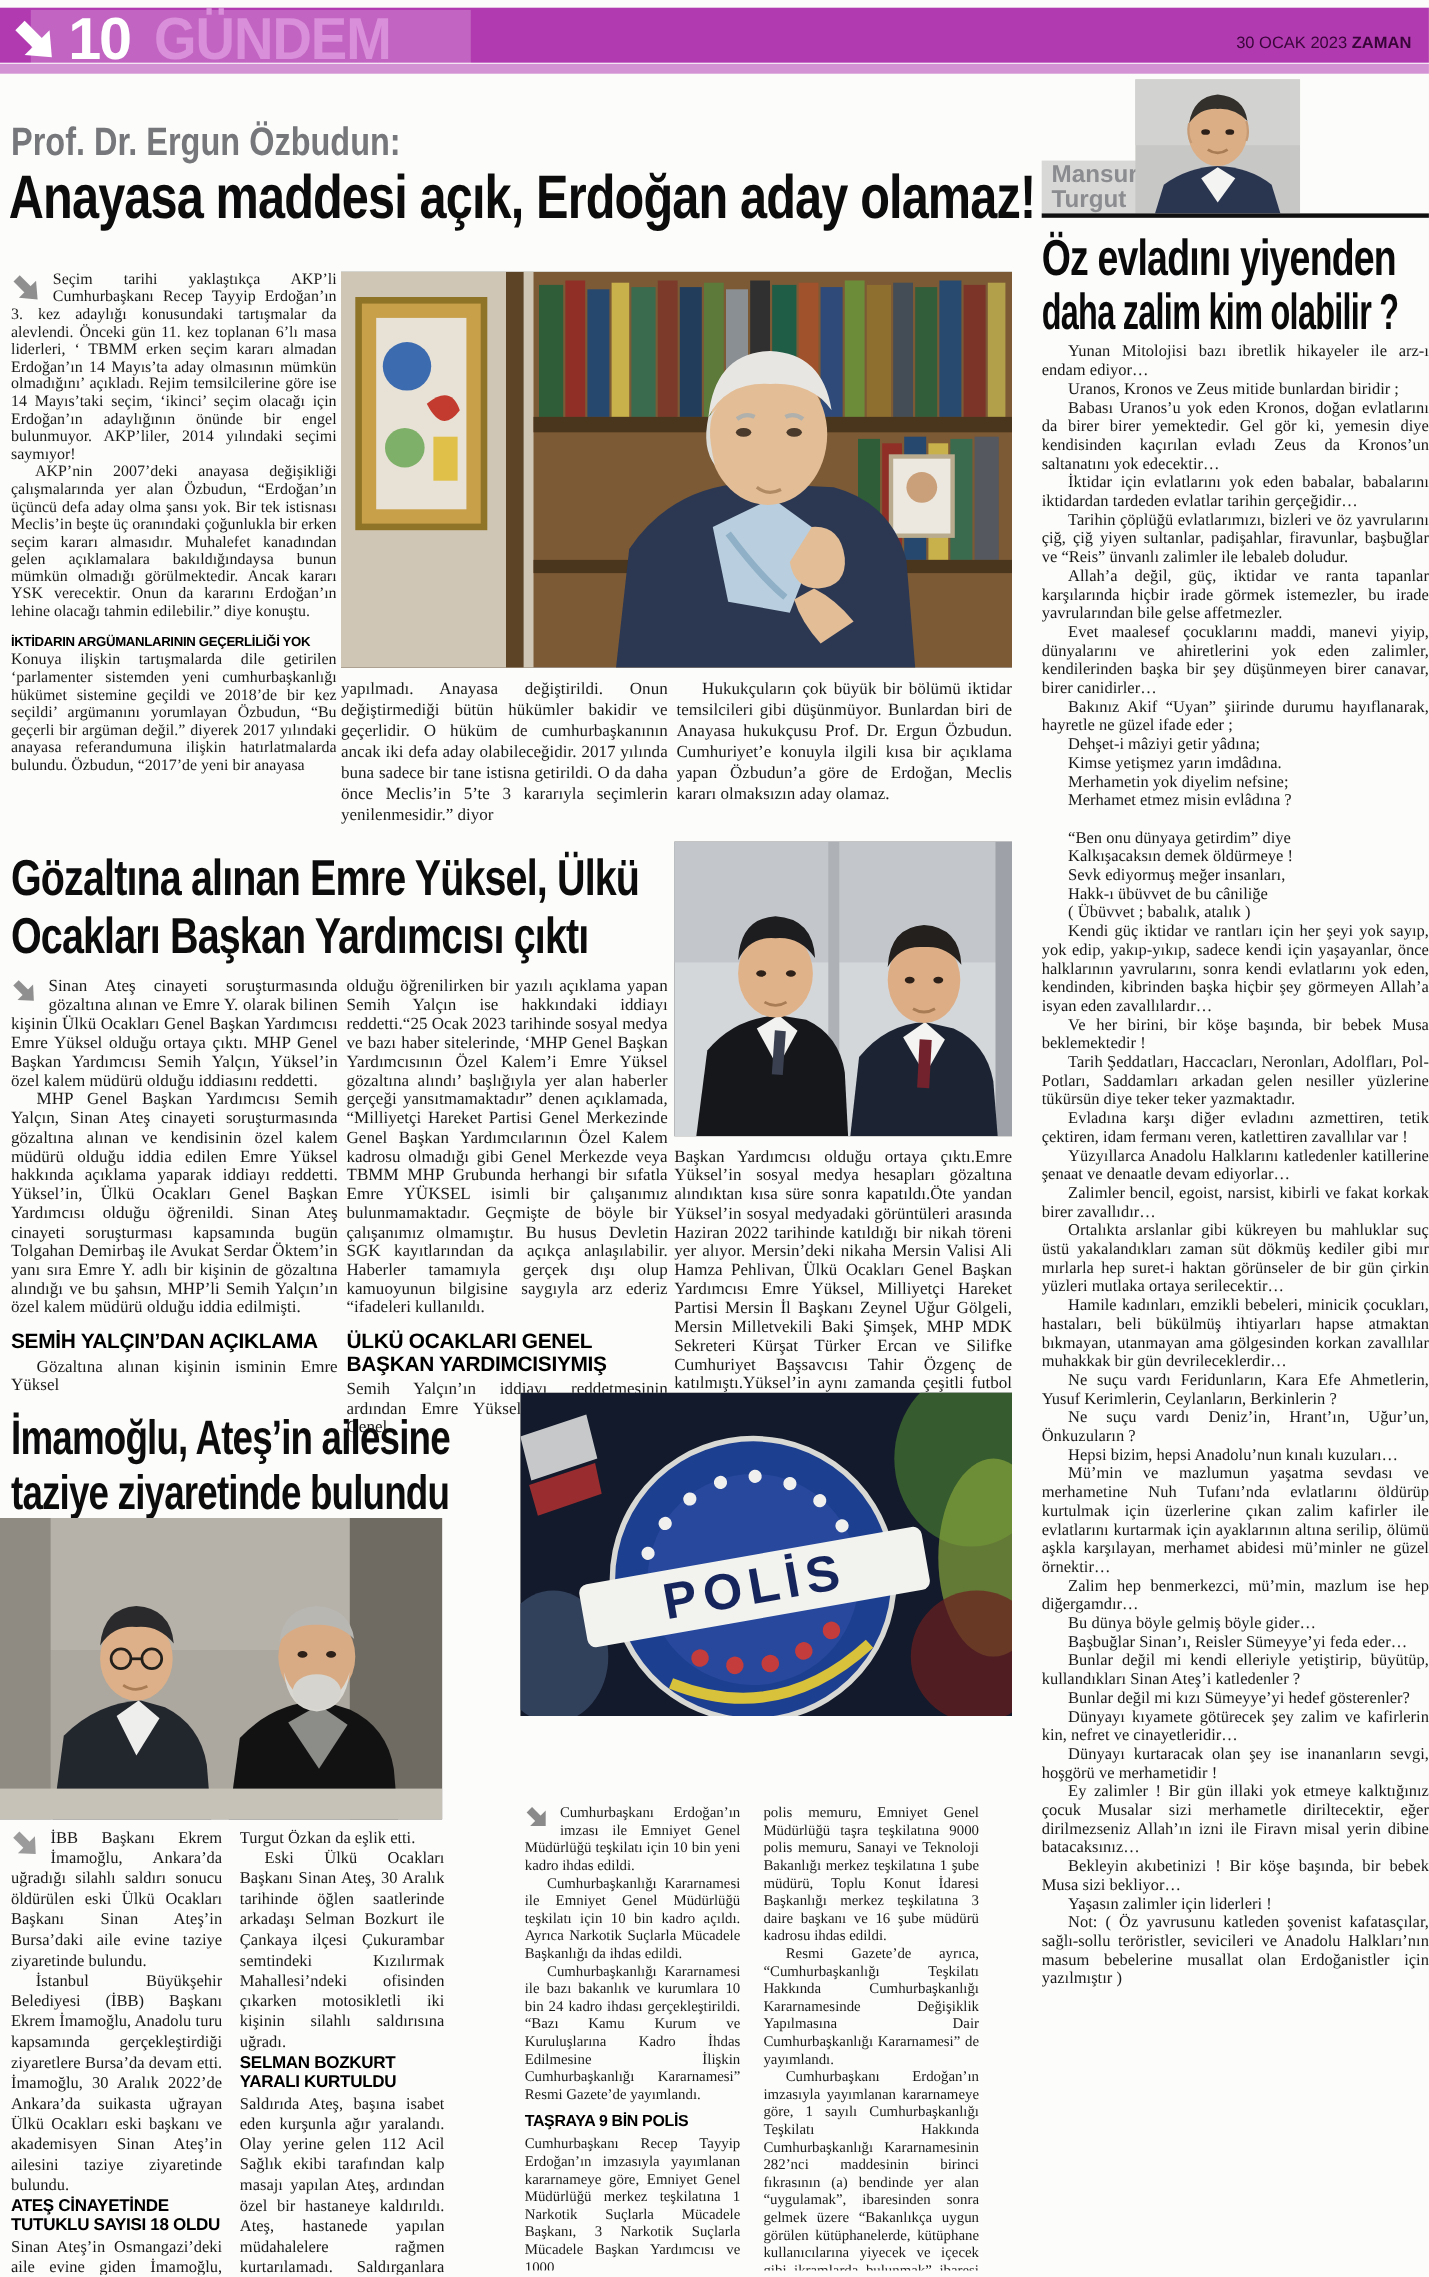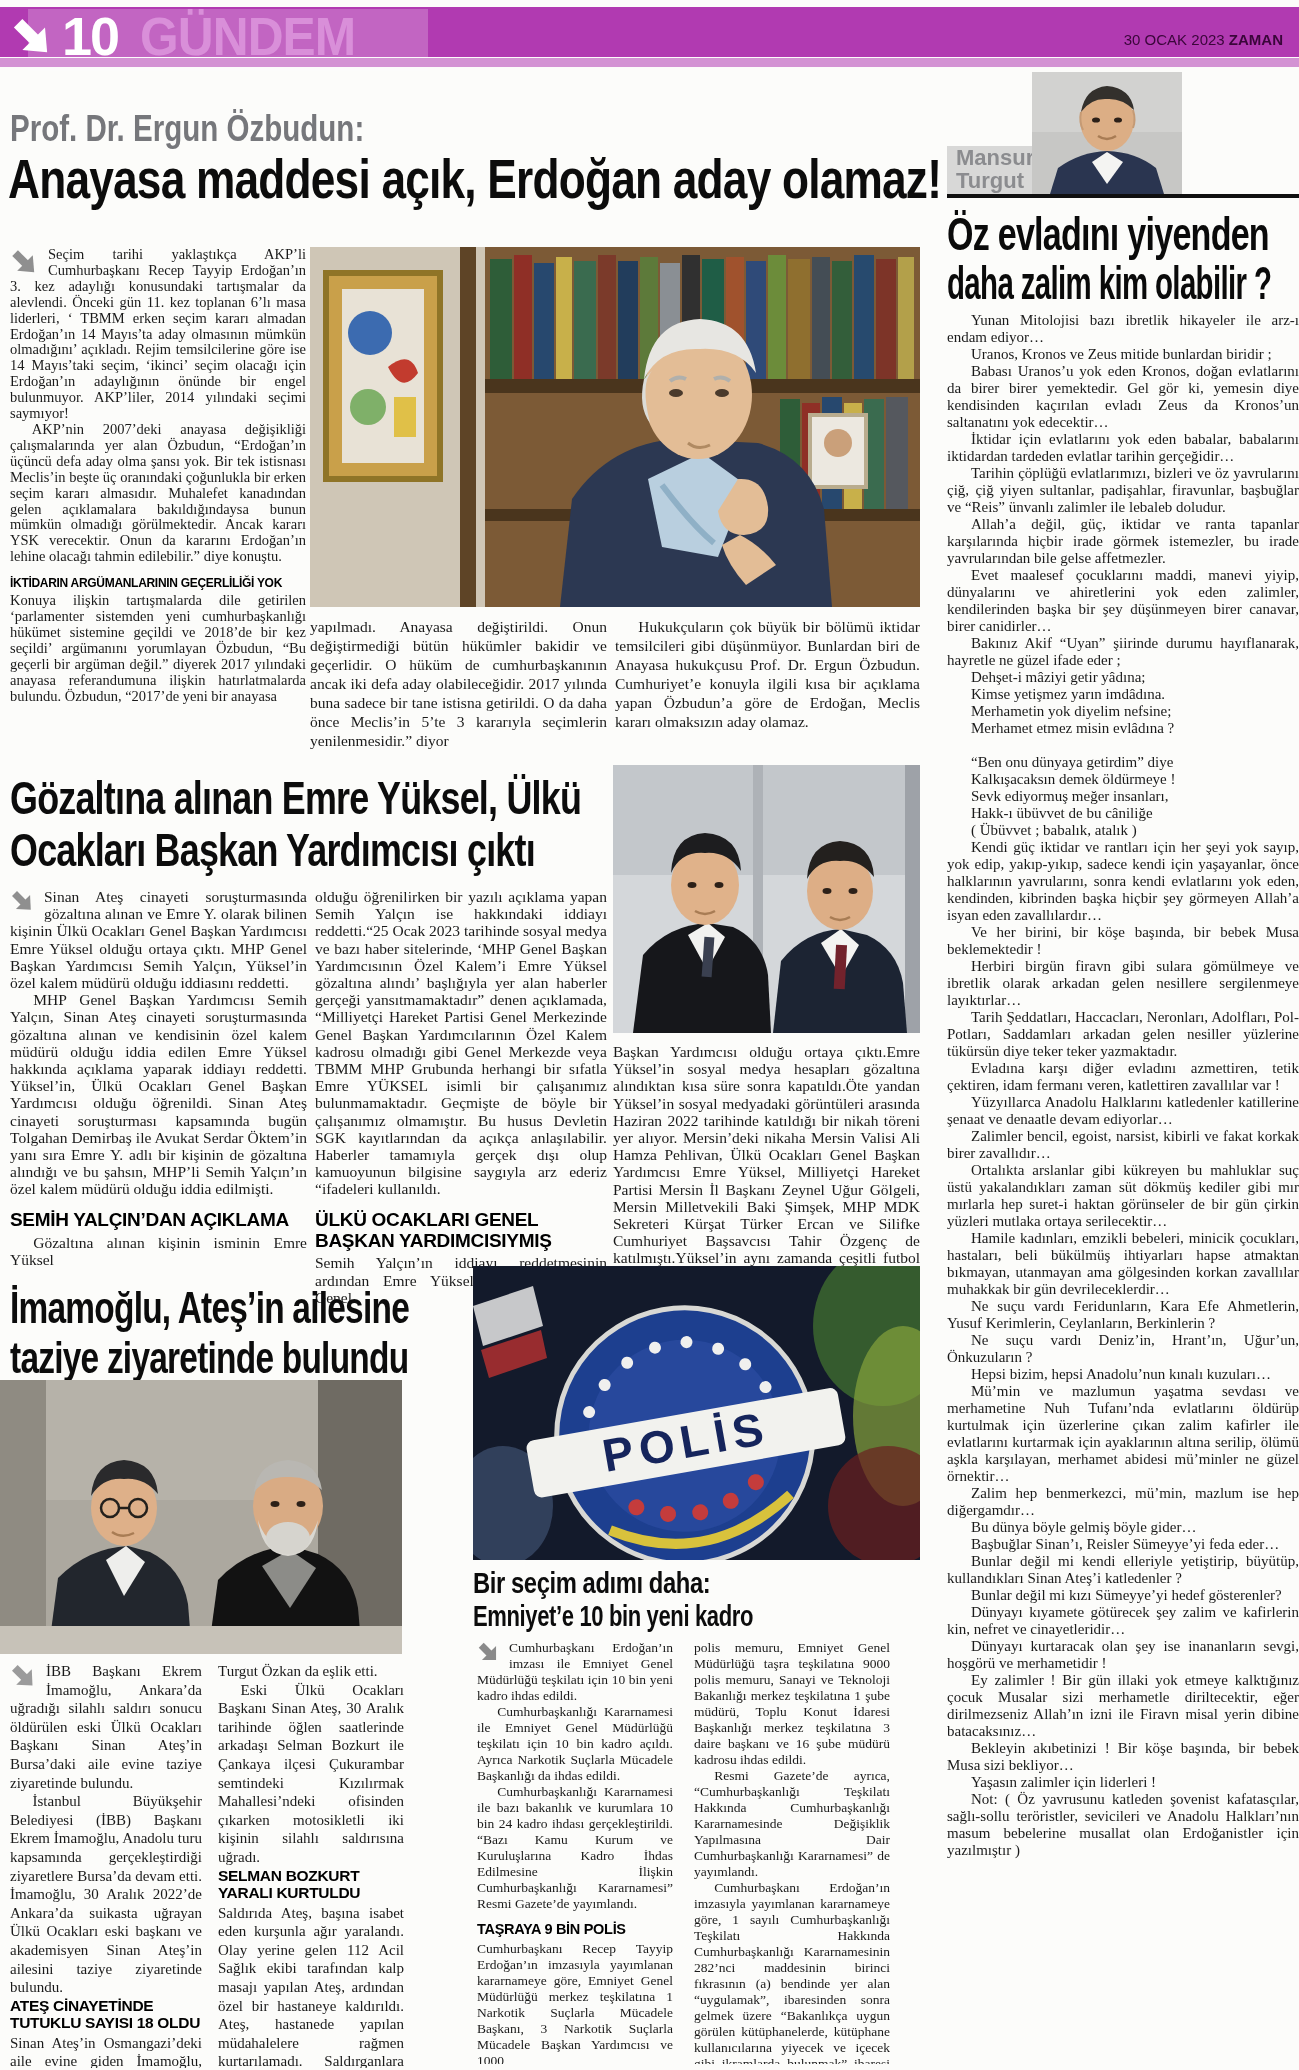--- a/index.html
+++ b/index.html
@@ -275,21 +275,20 @@
       <p>Merhametin yok diyelim nefsine;</p>
       <p>Merhamet etmez misin evlâdına ?</p>
       <p class="spacer"></p>
       <p>“Ben onu dünyaya getirdim” diye</p>
       <p>Kalkışacaksın demek öldürmeye !</p>
       <p>Sevk ediyormuş meğer insanları,</p>
       <p>Hakk-ı übüvvet de bu câniliğe</p>
       <p>( Übüvvet ; babalık, atalık )</p>
       <p>Kendi güç iktidar ve rantları için her şeyi yok sayıp, yok edip, yakıp-yıkıp, sadece kendi için yaşayanlar, önce halklarının yavrularını, sonra kendi evlatlarını yok eden, kendinden, kibrinden başka hiçbir şey görmeyen Allah’a isyan eden zavallılardır…</p>
       <p>Ve her birini, bir köşe başında, bir bebek Musa beklemektedir !</p>
-      <p>Herbiri birgün firavn gibi sulara gömülmeye ve ibretlik olarak arkadan gelen nesillere sergilenmeye layıktırlar…</p>
       <p>Tarih Şeddatları, Haccacları, Neronları, Adolfları, Pol-Potları, Saddamları arkadan gelen nesiller yüzlerine tükürsün diye teker teker yazmaktadır.</p>
       <p>Evladına karşı diğer evladını azmettiren, tetik çektiren, idam fermanı veren, katlettiren zavallılar var !</p>
       <p>Yüzyıllarca Anadolu Halklarını katledenler katillerine şenaat ve denaatle devam ediyorlar…</p>
       <p>Zalimler bencil, egoist, narsist, kibirli ve fakat korkak birer zavallıdır…</p>
       <p>Ortalıkta arslanlar gibi kükreyen bu mahluklar suç üstü yakalandıkları zaman süt dökmüş kediler gibi mır mırlarla hep suret-i haktan görünseler de bir gün çirkin yüzleri mutlaka ortaya serilecektir…</p>
       <p>Hamile kadınları, emzikli bebeleri, minicik çocukları, hastaları, beli bükülmüş ihtiyarları hapse atmaktan bıkmayan, utanmayan ama gölgesinden korkan zavallılar muhakkak bir gün devrileceklerdir…</p>
       <p>Ne suçu vardı Feridunların, Kara Efe Ahmetlerin, Yusuf Kerimlerin, Ceylanların, Berkinlerin ?</p>
       <p>Ne suçu vardı Deniz’in, Hrant’ın, Uğur’un, Önkuzuların ?</p>
       <p>Hepsi bizim, hepsi Anadolu’nun kınalı kuzuları…</p>
       <p>Mü’min ve mazlumun yaşatma sevdası ve merhametine Nuh Tufanı’nda evlatlarını öldürüp kurtulmak için üzerlerine çıkan zalim kafirler ile evlatlarını kurtarmak için ayaklarının altına serilip, ölümü aşkla karşılayan, merhamet abidesi mü’minler ne güzel örnektir…</p>
@@ -389,24 +388,20 @@
             <circle cx="180" cy="244" r="8"></circle>
           <circle cx="212" cy="248" r="8"></circle>
             <circle cx="244" cy="242" r="8"></circle>
             <circle cx="272" cy="228" r="8"></circle>
         </g>
         <path d="M120 250 q90 56 184 -4" stroke="#d8c23c" stroke-width="10" fill="none"></path>
       </g>
     </svg>
   </div>
 
-  <div class="abs h4" style="left:473px;top:1567px;">
-    <span class="cond" style="transform:scaleX(.82)">Bir seçim adımı daha:</span><br>
-    <span class="cond" style="transform:scaleX(.76)">Emniyet’e 10 bin yeni kadro</span>
-  </div>
 
   <div class="abs col b4" style="left:477px;top:1640px;width:196px;height:424px;">
     <p class="lead"><span class="lead-arrow">
           <svg width="24" height="22" viewBox="0 0 24 22">
             <g transform="rotate(-45 12 11)">
               <rect x="8.5" y="0" width="7" height="13" fill="#8a8a8a"></rect>
               <polygon points="2,11 22,11 12,21" fill="#8a8a8a"></polygon>
             </g>
           </svg>
         </span><span>Cumhurbaşkanı Erdoğan’ın imzası ile Emniyet Genel Müdürlüğü teşkilatı için 10 bin yeni kadro ihdas edildi.</span></p>

